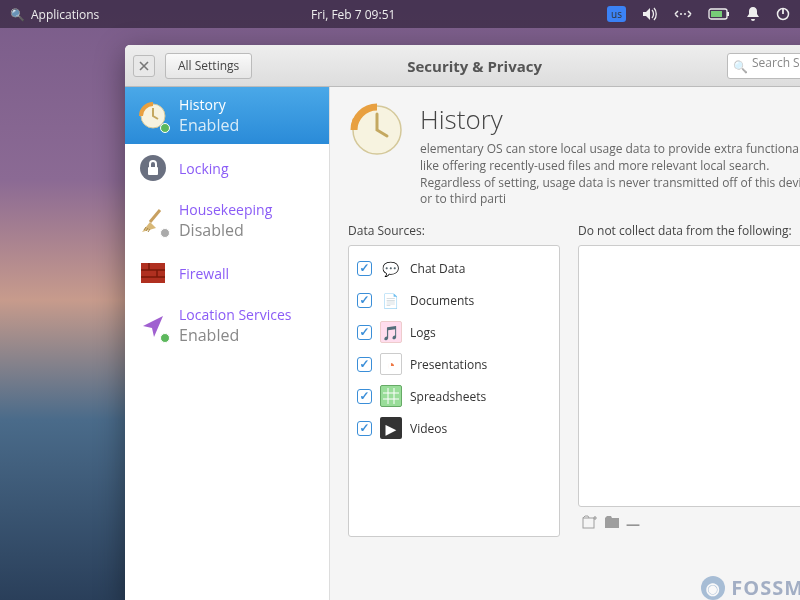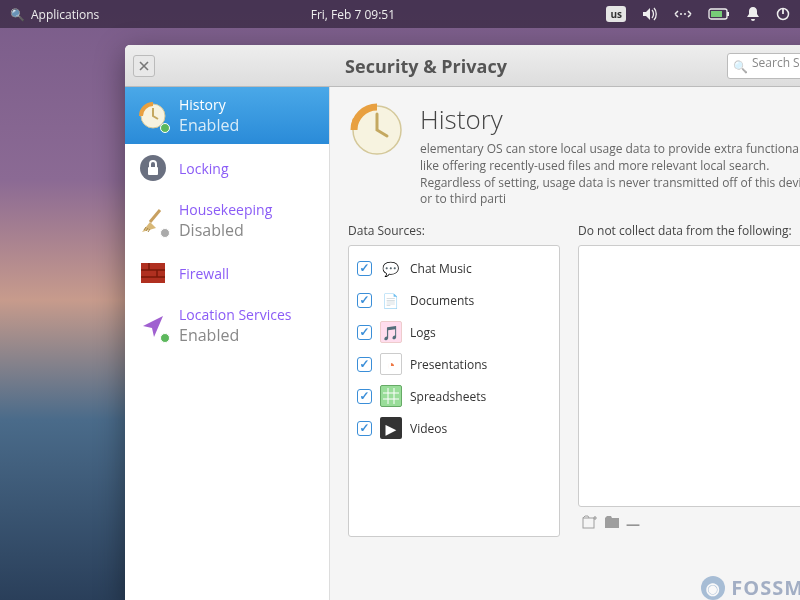--- a/index.html
+++ b/index.html
@@ -3,28 +3,28 @@
 <meta charset="utf-8">
 <style>
 * { box-sizing: border-box; margin: 0; padding: 0; font-family: "Open Sans", "Segoe UI", sans-serif; }
 body { width: 800px; height: 600px; overflow: hidden; background: linear-gradient(to bottom, #7a5c8a 0%, #8b6a94 30%, #c79b8c 50%, #4a6b8a 70%, #2a3f5a 100%); position: relative; }
 
 
 .panel { height: 28px; background: rgba(50,35,60,0.7); display: flex; align-items: center; color: #eee; font-size: 12px; padding: 0 10px; justify-content: space-between; }
 .panel .left, .panel .right { display: flex; align-items: center; gap: 16px; }
 .panel .apps { display: flex; align-items: center; gap: 6px; }
 .panel .indicator { display: flex; align-items: center; justify-content: center; }
-.panel .kbd { background: #e5e5e5; color: #333; font-weight: bold; border-radius: 3px; padding: 1px 4px; font-size: 10px; }
+.panel .kbd { background: #3b82f6; color: #333; font-weight: normal; border-radius: 3px; padding: 1px 4px; font-size: 10px; }
 
 
 .window { position: absolute; left: 125px; top: 45px; width: 720px; height: 560px; background: #f5f5f5; border-radius: 5px 0 0 0; box-shadow: 0 8px 30px rgba(0,0,0,0.4); overflow: hidden; }
 .titlebar { height: 42px; background: linear-gradient(#eee, #ddd); border-bottom: 1px solid #bbb; display: flex; align-items: center; padding: 0 8px; gap: 10px; }
 .closebtn { width: 22px; height: 22px; border-radius: 3px; display: flex; align-items: center; justify-content: center; color: #666; border: 1px solid #bbb; background: #e8e8e8; }
 .allsettings { height: 26px; padding: 0 12px; border: 1px solid #bbb; border-radius: 3px; background: linear-gradient(#fafafa,#e6e6e6); font-size: 12px; color: #444; display: flex; align-items: center; }
-.titlebar .title { flex: 1; text-align: center; font-weight: bold; color: #555; font-size: 18px; margin-left: -30px; }
+.titlebar .title { flex: 1; text-align: center; font-weight: bold; color: #555; font-size: 15px; margin-left: -30px; }
 .searchbox { height: 26px; width: 110px; border: 1px solid #bbb; border-radius: 3px; background: #fff; font-size: 12px; padding: 0 6px 0 24px; position: relative; overflow: hidden;}
 .searchbox::before { content:"🔍"; position:absolute; left:5px; top:4px; font-size:12px; opacity:0.5;}
 .searchbox span{ color:#888; }
 
 .body { display: flex; height: calc(100% - 42px); }
 .sidebar { width: 205px; background: #fff; border-right: 1px solid #ddd; }
 .side-item { display: flex; align-items: center; gap: 10px; padding: 8px 12px; cursor: pointer; }
 .side-item .icon { width: 32px; height: 32px; display:flex; align-items:center; justify-content:center; position:relative; }
 .side-item .txt { display: flex; flex-direction: column; }
 .side-item .lbl { font-size: 14px; color: #8b5cf6; }
@@ -105,20 +105,23 @@
   </div>
 </div>
 
 <div class="window">
   <div class="titlebar">
     <div class="closebtn">
       <svg width="10" height="10" viewBox="0 0 10 10">
           <path d="M1 1l8 8M9 1l-8 8" stroke="#777" stroke-width="1.6"></path>
         </svg>
     </div>
+    <div class="allsettings">
+      <span>All Settings</span>
+    </div>
     <div class="title">Security &amp; Privacy</div>
     <div class="searchbox">
       <span>Search Set</span>
     </div>
   </div>
 
   <div class="body">
     <div class="sidebar">
       <div class="side-item active">
         <div class="icon">
@@ -204,21 +207,21 @@
         </div>
       </div>
 
       <div class="cols">
         <div class="col">
           <div class="collabel">Data Sources:</div>
           <div class="listbox">
             <div class="src-item">
               <div class="chk checked"></div>
               <div class="src-icon" style="color:#5b5">💬</div>
-              <span>Chat Music</span>
+              <span>Chat Data</span>
             </div>
             <div class="src-item">
               <div class="chk checked"></div>
               <div class="src-icon">📄</div>
               <span>Documents</span>
             </div>
             <div class="src-item">
               <div class="chk checked"></div>
               <div class="src-icon" style="background:#fde;border:1px solid #ecc">🎵</div>
               <span>Logs</span>

